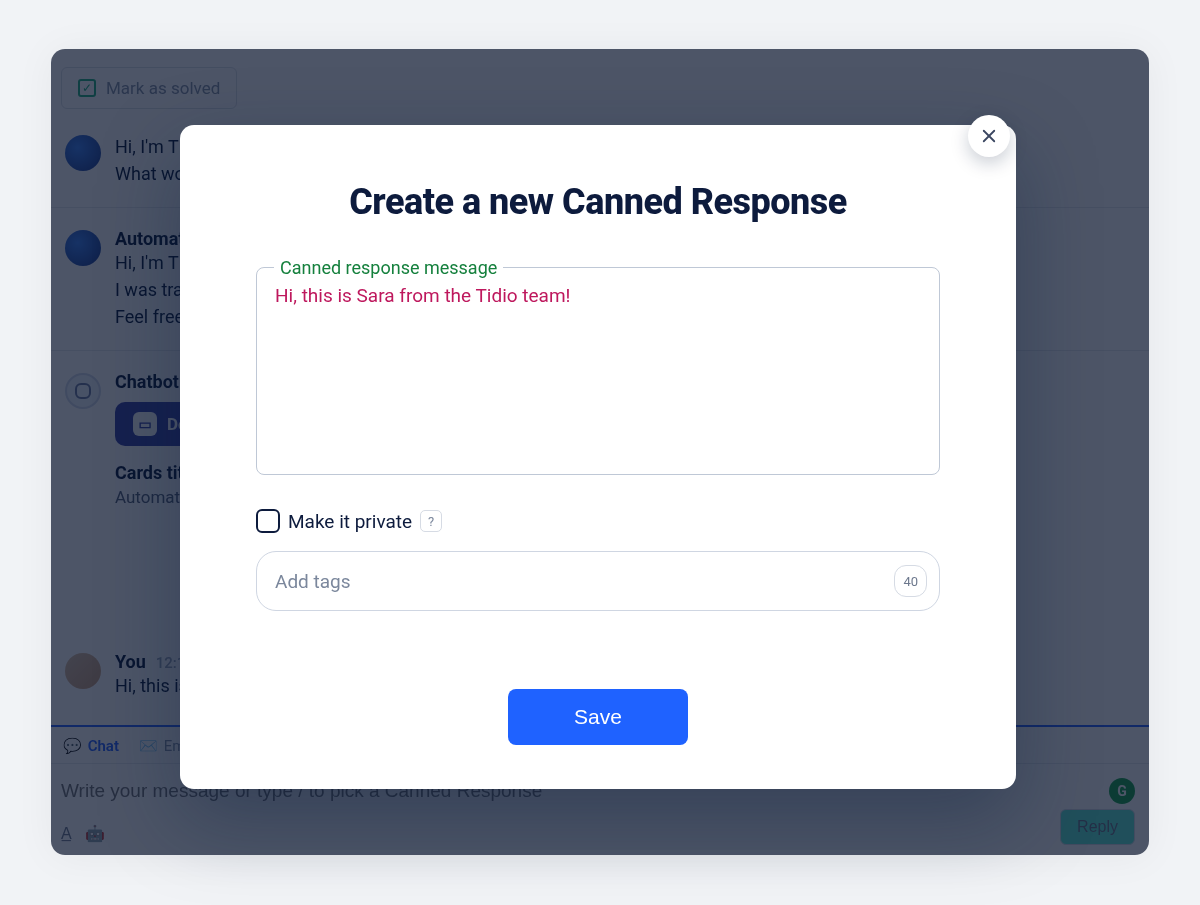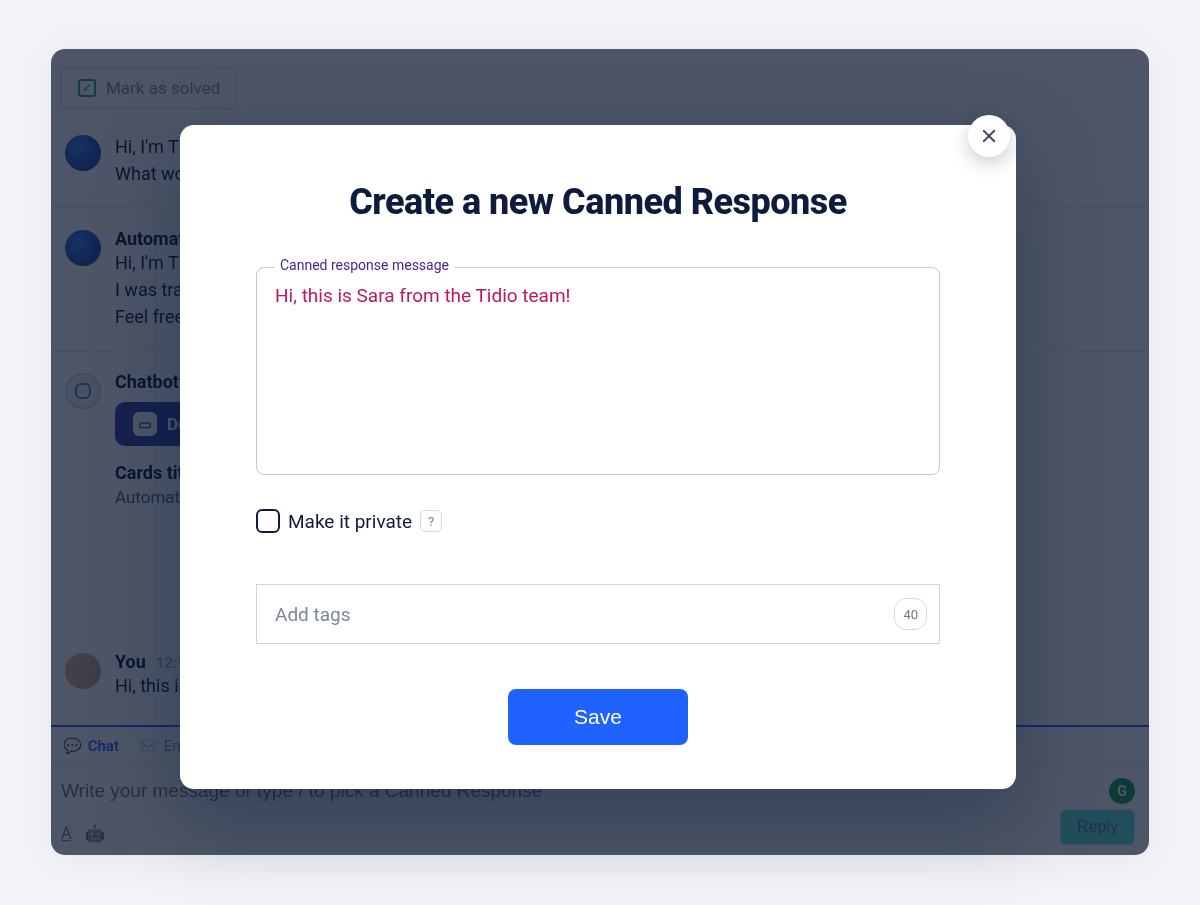--- a/index.html
+++ b/index.html
@@ -150,22 +150,22 @@
 
   .field-wrap {
     position: relative;
     margin-top: 44px;
   }
   .field-label {
     position: absolute;
     top: -10px; left: 18px;
     background: #fff;
     padding: 0 6px;
-    font-size: 14px;
-    color: #4c1d95;
+    font-size: 18px;
+    color: #15803d;
   }
   .ta-message {
     width: 100%;
     height: 208px;
     border: 1px solid #bfc8d6;
     border-radius: 8px;
     padding: 16px 18px;
     font-size: 19px;
     color: #be185d;
     resize: none;
@@ -185,24 +185,24 @@
     appearance: none; display: inline-block;
   }
   .help-chip {
     width: 22px; height: 22px; border: 1px solid #d6dbe4; border-radius: 5px;
     display: inline-flex; align-items: center; justify-content: center;
     font-size: 13px; color: #7b879c; cursor: pointer;
   }
 
   .tags-wrap {
     display: flex; align-items: center;
-    border: 1px solid #cfd6e2; border-radius: 0;
+    border: 1px solid #cfd6e2; border-radius: 20px;
     padding: 0 12px 0 18px;
     height: 60px;
-    margin-top: 51px;
+    margin-top: 18px;
   }
   .tags-input {
     flex: 1; border: none; outline: none; font-size: 19px;
     color: #0d1b3d; background: transparent; font-family: inherit;
   }
   .tags-input::placeholder { color: #7b879c; }
   .count-pill {
     min-width: 30px; height: 16px; padding: 15px 8px;
     border: 1px solid #d6dbe4; border-radius: 12px;
     font-size: 13px; color: #6d788d;

